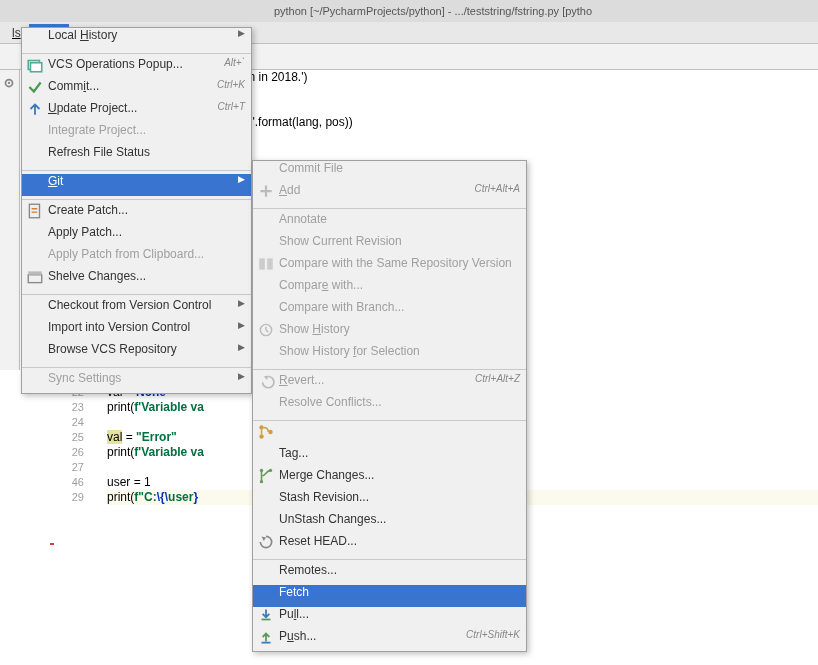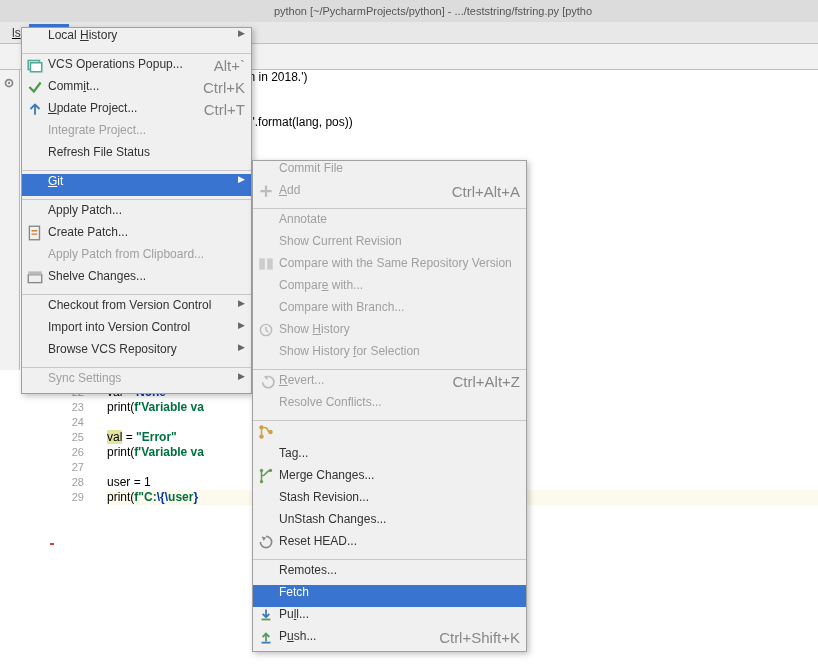--- a/index.html
+++ b/index.html
@@ -19,21 +19,21 @@
 .left-strip-icon { margin: 6px 2px; width: 14px; height: 14px; }
 
 .dropdown1 { position: absolute; left: 21px; top: 27px; width: 231px; background: #f0f0f0; border: 1px solid #a0a0a0; box-shadow: 2px 2px 6px rgba(0,0,0,0.25); z-index: 10; }
 .dropdown2 { position: absolute; left: 252px; top: 160px; width: 275px; background: #f0f0f0; border: 1px solid #a0a0a0; box-shadow: 2px 2px 6px rgba(0,0,0,0.25); z-index: 11; }
 
 .menu-item { display: flex; height: 22px; padding: 0 6px 0 4px; color: #333; position: relative; }
 .menu-item.disabled { color: #a0a0a0; }
 .menu-item.highlighted { background: #3874d0; color: #fff; }
 .menu-item .icon { width: 18px; height: 16px; display: flex; align-items: center; justify-content: center; margin-right: 4px; flex-shrink: 0; }
 .menu-item .label { flex: 1; white-space: nowrap; }
-.menu-item .shortcut { color: #888; font-size: 15px; margin-left: 12px; }
+.menu-item .shortcut { color: #888; font-size: 10px; margin-left: 12px; font-style: italic; }
 .menu-item .sub-arrow { font-size: 9px; color: #666; margin-left: 8px; }
 .menu-item.highlighted .sub-arrow, .menu-item.highlighted .shortcut { color: #fff; }
 .menu-item .label u { text-decoration: underline; }
 
 .menu-sep { height: 1px; background: #c8c8c8; margin: 3px 0; }
 
 .editor { position: absolute; left: 52px; top: 70px; right: 0; bottom: 0; font-family: "DejaVu Sans Mono", Consolas, monospace; font-size: 12px; line-height: 15px; }
 .gutter { position: absolute; left: 0; top: 0; width: 42px; text-align: right; color: #a0a0a0; padding-right: 10px; font-size: 11px; }
 .gutter .gl { height: 15px; }
 .code { position: absolute; left: 55px; top: 0; right: 0; white-space: pre; }
@@ -98,21 +98,21 @@
       <div class="gl"></div>
       <div class="gl"></div>
       <div class="gl"></div>
       <div class="gl">21</div>
       <div class="gl">22</div>
       <div class="gl">23</div>
       <div class="gl">24</div>
       <div class="gl">25</div>
       <div class="gl">26</div>
       <div class="gl">27</div>
-      <div class="gl">28</div>
+      <div class="gl">46</div>
       <div class="gl">29</div>
     </div>
   <div class="code" id="code"><div class="cl">ge <span class="fmt">{lang}</span> is at <span class="fmt">{pos}</span> position in 2018.')</div><div class="cl"></div><div class="cl"></div><div class="cl">e {} is at {} position in 2018.'.format(lang, pos))</div><div class="cl"></div><div class="cl"></div><div class="cl"></div><div class="cl"></div><div class="cl"></div><div class="cl"></div><div class="cl"></div><div class="cl"></div><div class="cl"></div><div class="cl">anniversary is <span class="fmt">{anniversary<span class="fmtspec">:%A, %B %d, %Y</span>}</span></div><div class="cl"></div><div class="cl"></div><div class="cl"></div><div class="cl"><span class="fmtspec">%d, %Y}</span>')</div><div class="cl"></div><div class="cl"></div><div class="cl"></div><div class="cl">val = <span class="kw">None</span></div><div class="cl"><span class="fn">print</span>(<span class="str">f'Variable va</span></div><div class="cl"></div><div class="cl"><span class="var">val</span> = <span class="str">"Error"</span></div><div class="cl"><span class="fn">print</span>(<span class="str">f'Variable va</span></div><div class="cl"></div><div class="cl">user = 1</div><div class="cl caret-line"><span class="fn">print</span>(<span class="str">f"C:<span class="esc">\{\</span>user<span class="esc">}</span></span></div></div>
 </div>
 <div class="left-border-red"></div>
 
 <div class="dropdown1">
   <div class="menu-item">
     <span class="icon"></span>
       <span class="label">Local <u>H</u>istory</span>
@@ -156,31 +156,31 @@
       <span class="label">Refresh File Status</span>
   </div>
   <div class="menu-sep"></div>
   <div class="menu-item highlighted">
     <span class="icon"></span>
       <span class="label"><u>G</u>it</span>
       <span class="sub-arrow">▶</span>
   </div>
   <div class="menu-sep"></div>
   <div class="menu-item">
-    <span class="icon"></span>
-      <span class="label">Apply Patch...</span>
-  </div>
-  <div class="menu-item">
     <span class="icon">
         <svg viewBox="0 0 16 16">
           <rect x="3" y="2" width="9" height="12" fill="none" stroke="#888" stroke-width="1.2"></rect>
           <path d="M5 6h5M5 9h5" stroke="#d08030" stroke-width="1.2"></path>
         </svg>
       </span>
     <span class="label">Create Patch...</span>
+  </div>
+  <div class="menu-item">
+    <span class="icon"></span>
+      <span class="label">Apply Patch...</span>
   </div>
   <div class="menu-item disabled">
     <span class="icon"></span>
       <span class="label">Apply Patch from Clipboard...</span>
   </div>
   <div class="menu-item">
     <span class="icon">
         <svg viewBox="0 0 16 16">
           <rect x="2" y="6" width="12" height="7" fill="none" stroke="#888" stroke-width="1.2"></rect>
           <rect x="2" y="3" width="12" height="3" fill="#bbb"></rect>

